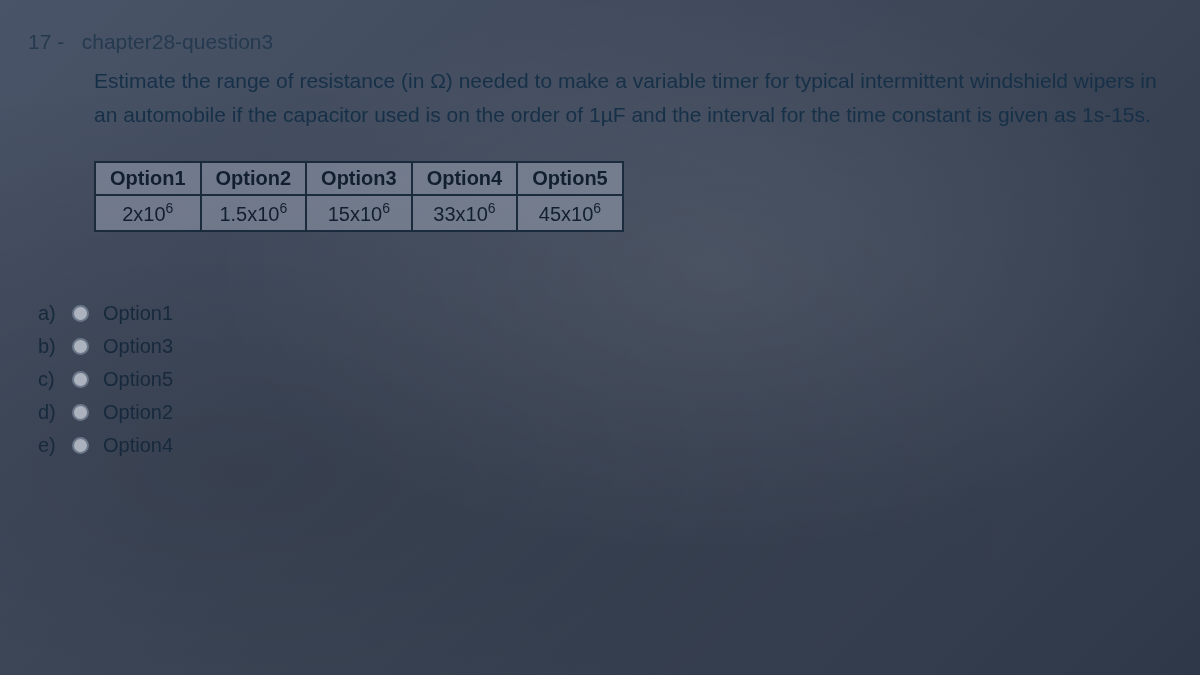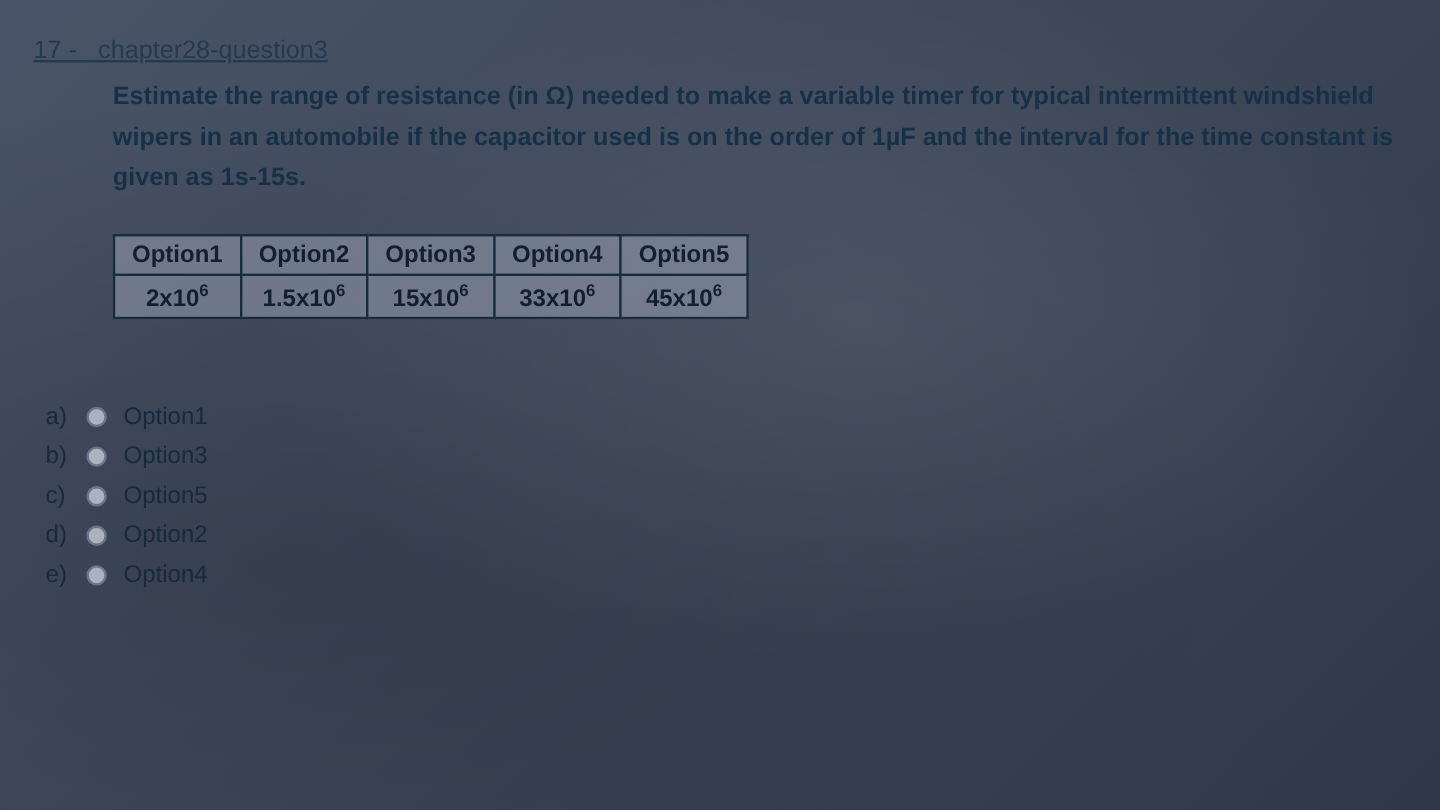--- a/index.html
+++ b/index.html
@@ -24,28 +24,27 @@
       background: radial-gradient(ellipse at 60% 40%, rgba(255,255,255,0.08) 0%, transparent 50%),
                   radial-gradient(ellipse at 20% 70%, rgba(0,0,0,0.15) 0%, transparent 60%);
       pointer-events: none;
     }
     .question-header {
       font-size: 21px;
       color: #25394f;
       margin-bottom: 10px;
       font-weight: 400;
       position: relative;
-      text-decoration: underline;
     }
     .question-body {
       margin-left: 66px;
       font-size: 21px;
       line-height: 1.6;
       color: #163048;
-      font-weight: 700;
+      font-weight: 400;
       max-width: 1080px;
       position: relative;
     }
     .options-table-wrap {
       margin-left: 66px;
       margin-top: 30px;
       position: relative;
     }
     table.options-table {
       border-collapse: collapse;
@@ -56,21 +55,21 @@
       border: 2px solid #1a2b3d;
       padding: 4px 14px;
       text-align: center;
       font-size: 20px;
       color: #121f2e;
     }
     table.options-table th {
       font-weight: 700;
     }
     table.options-table td {
-      font-weight: 700;
+      font-weight: 400;
     }
     .answers {
       margin-top: 70px;
       margin-left: 0;
       position: relative;
     }
     .answer-row {
       display: flex;
       align-items: center;
       margin-bottom: 10px;

